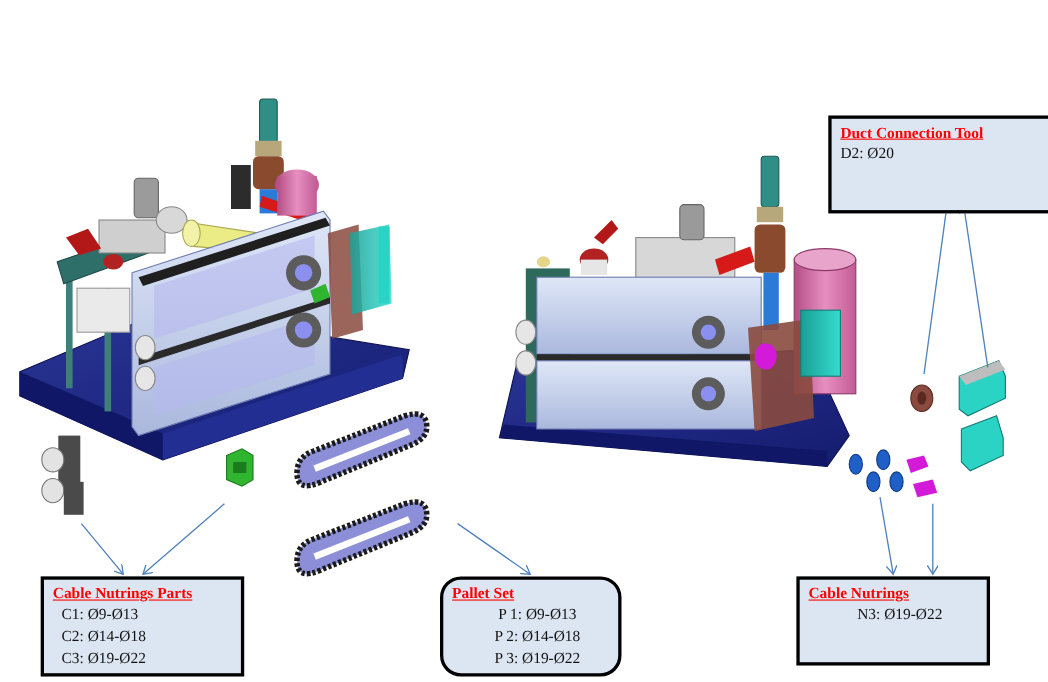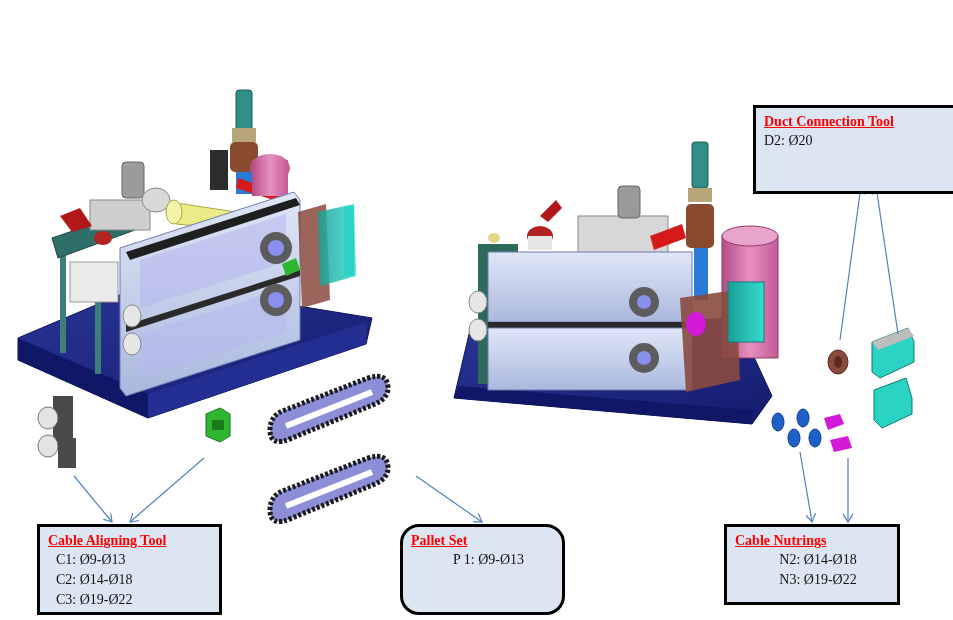--- a/index.html
+++ b/index.html
@@ -201,28 +201,29 @@
     <line x1="898" y1="334" x2="876" y2="186" marker-end="url(#arrowhead)"></line>
   </g>
 </svg>
 
 <div class="callout" style="left:753px; top:105px; width:224px; height:89px;">
   <div class="title">Duct Connection Tool</div>
   <div class="line">D2: Ø20</div>
 </div>
 
 <div class="callout" style="left:37px; top:524px; width:185px; height:91px;">
-  <div class="title">Cable Aligning Tool</div>
+  <div class="title">Cable Nutrings Parts</div>
   <div class="line indent1">C1: Ø9-Ø13</div>
   <div class="line indent1">C2: Ø14-Ø18</div>
   <div class="line indent1">C3: Ø19-Ø22</div>
 </div>
 
 <div class="callout" style="left:400px; top:524px; width:165px; height:91px;border-radius:19px;">
   <div class="title">Pallet Set</div>
   <div class="line indent2">P 1: Ø9-Ø13</div>
+  <div class="line indent2">P 2: Ø14-Ø18</div>
+  <div class="line indent2">P 3: Ø19-Ø22</div>
 </div>
 
 <div class="callout" style="left:724px; top:524px; width:176px; height:81px;">
   <div class="title">Cable Nutrings</div>
-  <div class="line indent2">N2: Ø14-Ø18</div>
   <div class="line indent2">N3: Ø19-Ø22</div>
 </div>
 
 </body></html>

